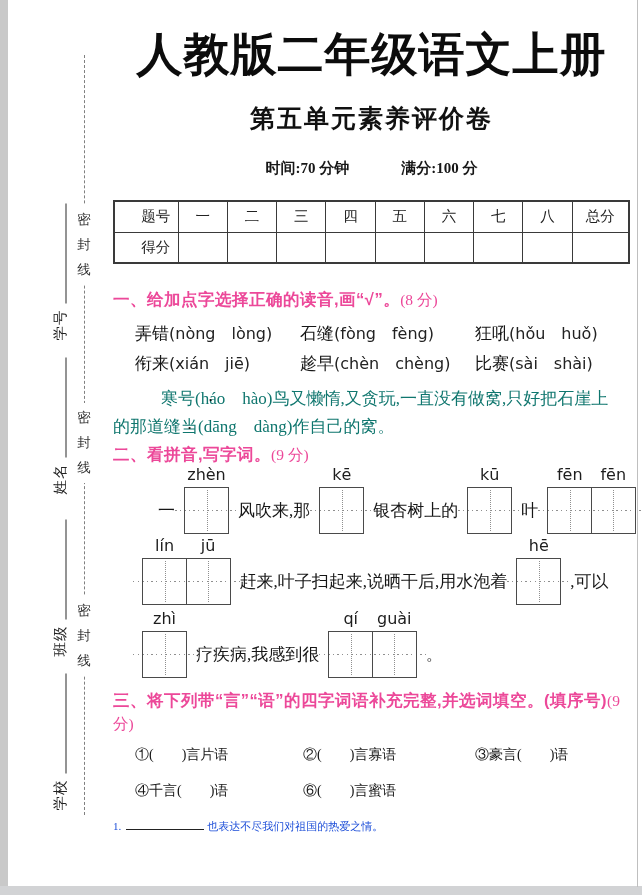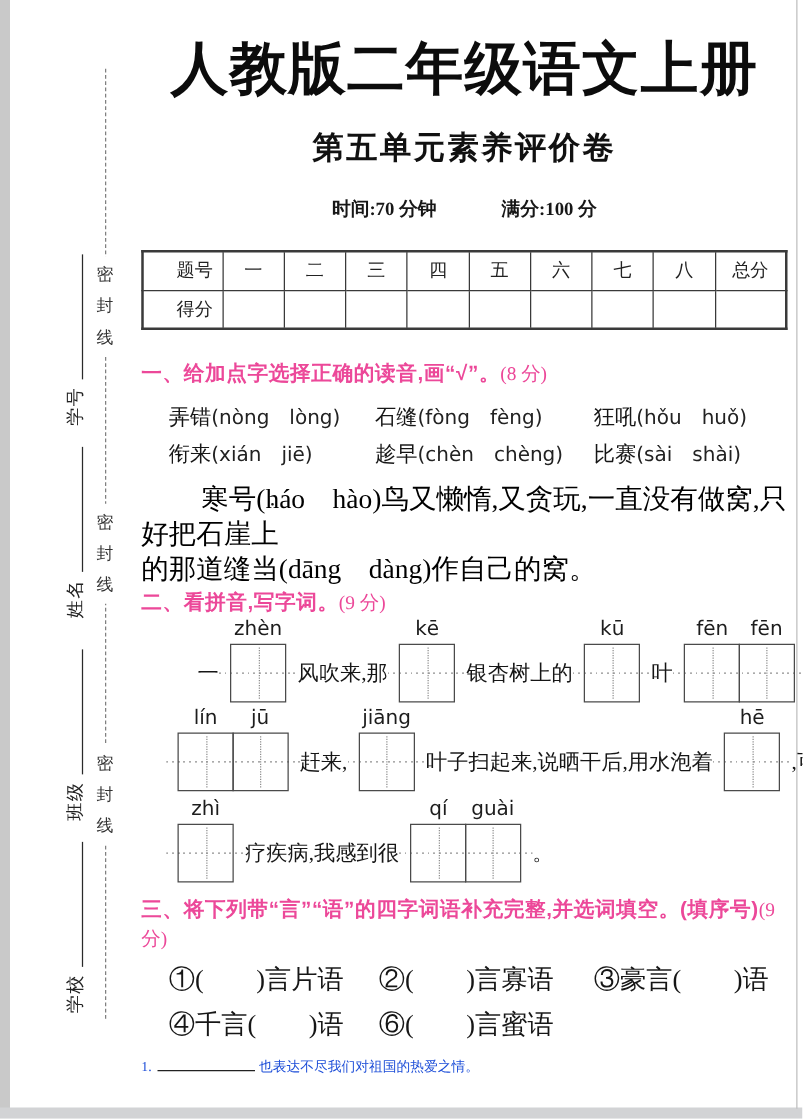--- a/index.html
+++ b/index.html
@@ -54,42 +54,42 @@
   
   .word-rows { margin-top:8px; margin-left:22px; }
   .word-row  { display:grid; grid-template-columns:165px 175px 1fr; line-height:30px; }
   .word-item { font-size:17px; white-space:nowrap; }
   .word-item .hanzi  { font-size:17px; color:#161616; }
   .word-item .pinyin, .py { font-family:"DejaVu Sans","Liberation Sans",sans-serif; font-size:16px; color:#222; }
   .dot-under { position:relative; }
   .dot-under::after { content:"•"; position:absolute; left:50%; transform:translateX(-50%);
                       bottom:-0.62em; font-size:9px; color:#111; }
 
-  .para { margin-top:6px; font-size:22px; line-height:28px; color:#000000; }
+  .para { margin-top:6px; font-size:17px; line-height:28px; color:#0f766e; }
   .para .pline.indent { text-indent:48px; }
 
   
   .box-rows { }
   .box-row  { display:flex; align-items:center; margin-left:20px; font-size:17px; }
   .box-row.r0 { margin-top:28px; margin-left:45px; }
   .box-row.r1 { margin-top:38px; }
   .box-row.r2 { margin-top:40px; }
   .row-text { white-space:nowrap; color:#161616; }
   .box-group { position:relative; display:inline-flex; align-items:center; height:33px; padding:0 9px;
                background-image:repeating-linear-gradient(to right,#8f8f8f 0,#8f8f8f 1.5px,transparent 1.5px,transparent 4.6px);
                background-size:100% 1.2px; background-position:0 50%; background-repeat:no-repeat; }
   .wbox { position:relative; width:45px; height:47px; border:1.5px solid #4a4a4a; flex:none; }
   .wbox + .wbox { margin-left:-1.5px; }
   .wbox .vline { position:absolute; left:50%; top:2px; bottom:2px; width:0; border-left:1.2px dotted #8f8f8f; }
   .wbox .py-label { position:absolute; top:-23px; left:50%; transform:translateX(-50%);
                     font-family:"DejaVu Sans","Liberation Sans",sans-serif; font-size:16px; color:#1d1d1d; white-space:nowrap; }
 
   
   .opt-grid { margin-top:8px; margin-left:22px; display:grid; grid-template-columns:168px 172px 1fr;
-              row-gap:12px; font-size:21px; line-height:24px; color:#161616; white-space:nowrap; }
+              row-gap:12px; font-size:14px; line-height:24px; color:#161616; white-space:nowrap; }
   .fill-line { margin-top:10px; font-size:11px; line-height:26px; color:#1d4ed8; }
   .fill-line .blank { display:inline-block; width:78px; border-bottom:1.4px solid #222; height:1em;
                       vertical-align:baseline; margin:0 3px 0 5px; }
 </style>
 </head>
 <body>
 
 <div class="edge-left"></div>
 <div class="edge-bottom"></div>
 <div class="edge-right"></div>
@@ -236,26 +236,20 @@
           <span class="wbox">
             <span class="py-label">lín</span>
             <span class="vline"></span>
           </span>
           <span class="wbox">
             <span class="py-label">jū</span>
             <span class="vline"></span>
           </span>
         </span>
         <span class="row-text">赶来,</span>
-        <span class="box-group">
-          <span class="wbox">
-            <span class="py-label">jiāng</span>
-            <span class="vline"></span>
-          </span>
-        </span>
         <span class="row-text">叶子扫起来,说晒干后,用水泡着</span>
         <span class="box-group">
           <span class="wbox">
             <span class="py-label">hē</span>
             <span class="vline"></span>
           </span>
         </span>
         <span class="row-text">,可以</span>
       </div>
       <div class="box-row r2">

